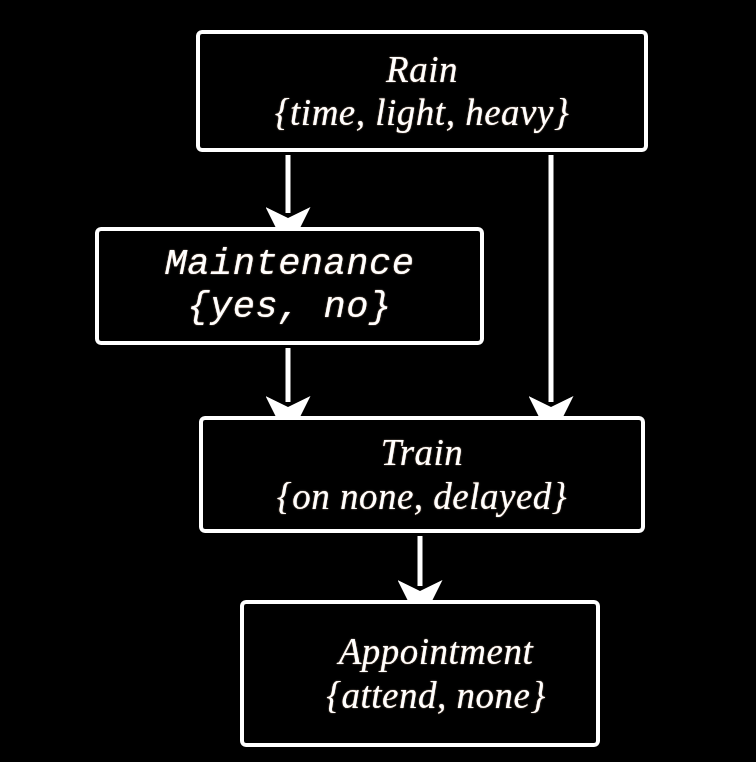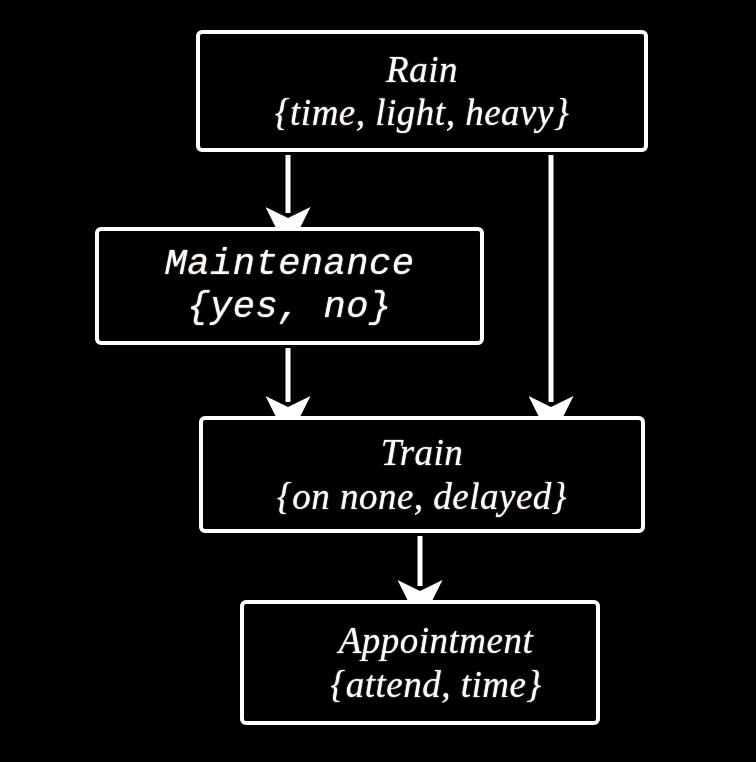--- a/index.html
+++ b/index.html
@@ -52,21 +52,21 @@
     font-style: italic;
     font-size: 37px;
     letter-spacing: 0.5px;
     white-space: nowrap;
     margin-top: 2px;
   }
   
   #node-rain        { left: 196px; top: 30px;  width: 452px; height: 122px; }
   #node-maintenance { left: 95px;  top: 227px; width: 389px; height: 118px; font-family: Liberation Mono, monospace; }
   #node-train       { left: 199px; top: 416px; width: 446px; height: 117px; }
-  #node-appointment { left: 240px; top: 600px; width: 360px; height: 125px; padding-left: 32px; }
+  #node-appointment { left: 240px; top: 600px; width: 360px; height: 147px; padding-left: 32px; }
 </style>
 </head>
 <body>
 
 <div id="canvas">
 
   <svg class="edge-layer" viewBox="0 0 756 762" width="756" height="762" xmlns="http://www.w3.org/2000/svg">
     <defs>
       <marker id="arrowhead" markerWidth="9" markerHeight="9" refX="1.2" refY="4.5" orient="auto" markerUnits="strokeWidth">
         <path d="M 0 0 L 9 4.5 L 0 9 L 2.2 4.5 Z" fill="#ffffff"></path>
@@ -100,16 +100,16 @@
     <div class="states">{yes, no}</div>
   </div>
 
   <div class="node" id="node-train">
     <div class="name">Train</div>
     <div class="states">{on none, delayed}</div>
   </div>
 
   <div class="node" id="node-appointment">
     <div class="name">Appointment</div>
-    <div class="states">{attend, time}</div>
+    <div class="states">{attend, none}</div>
   </div>
 
 </div>
 
 </body></html>

